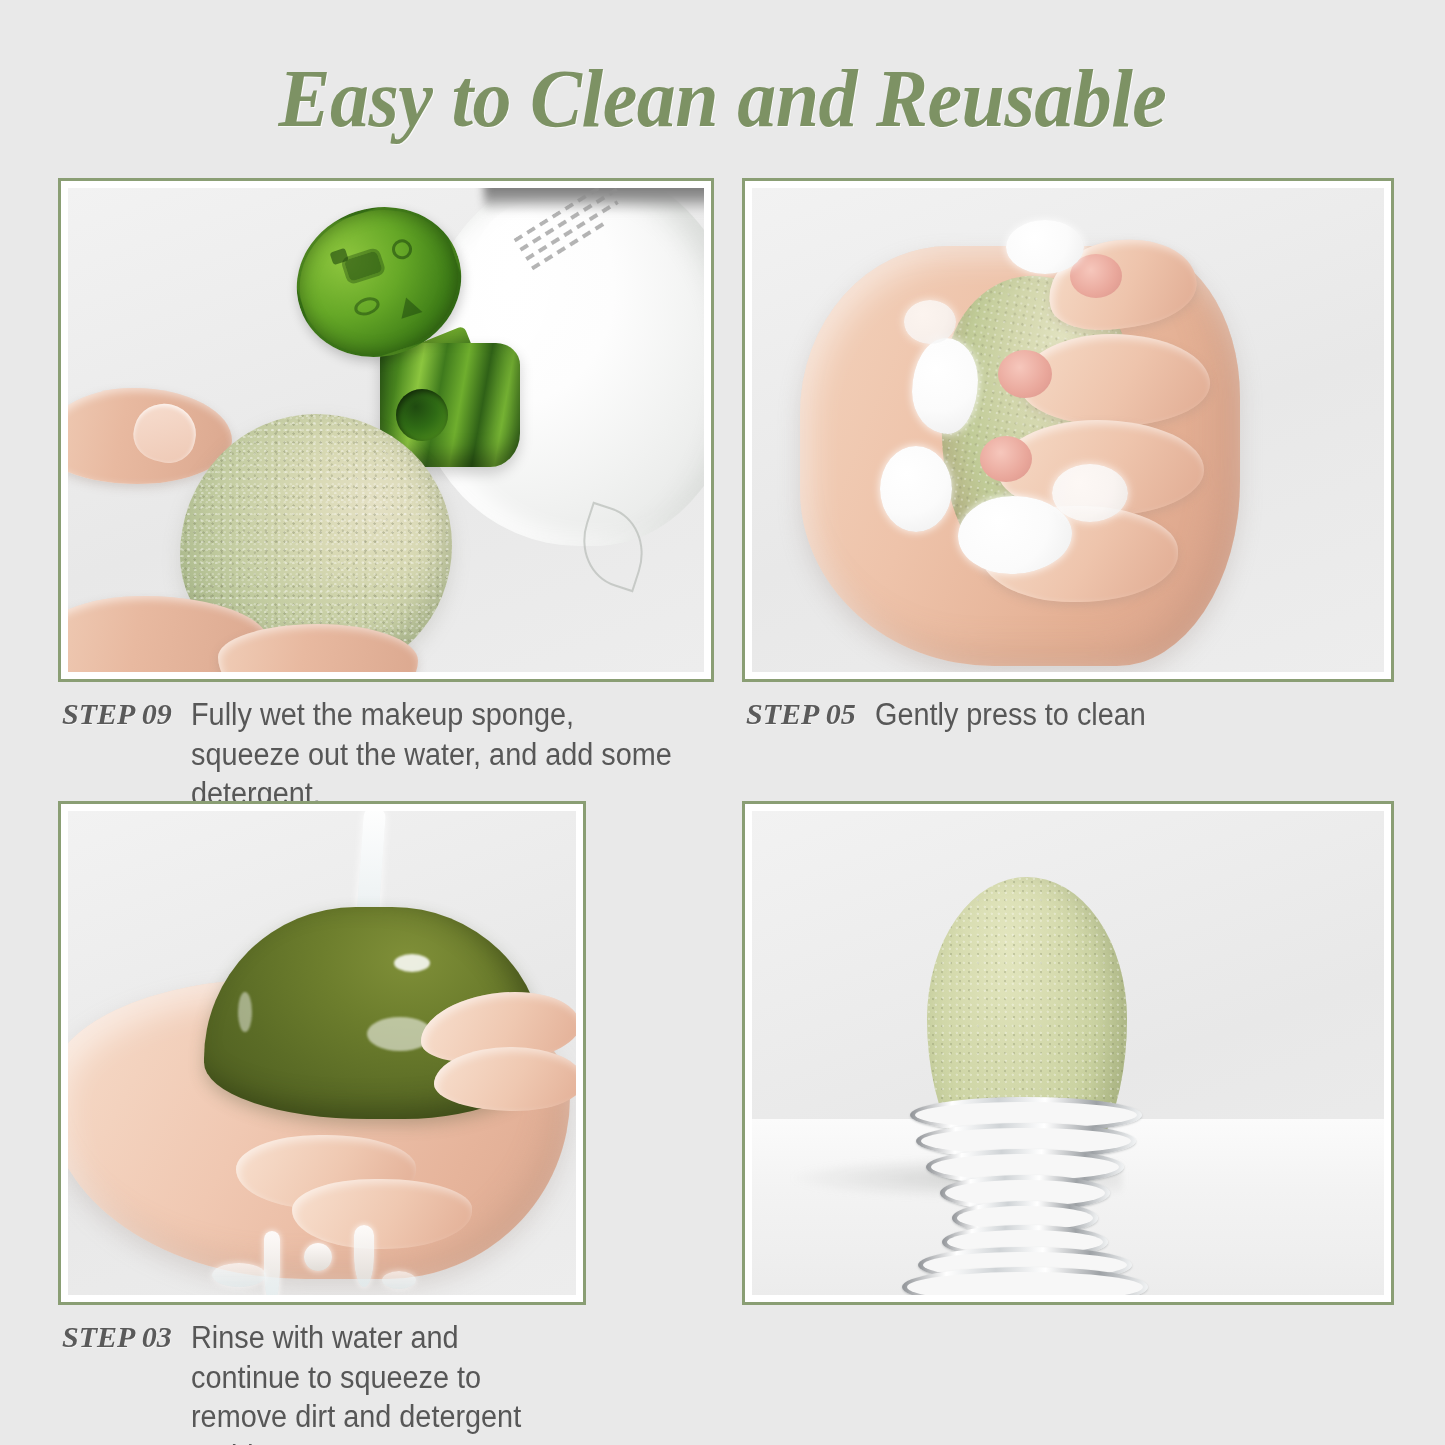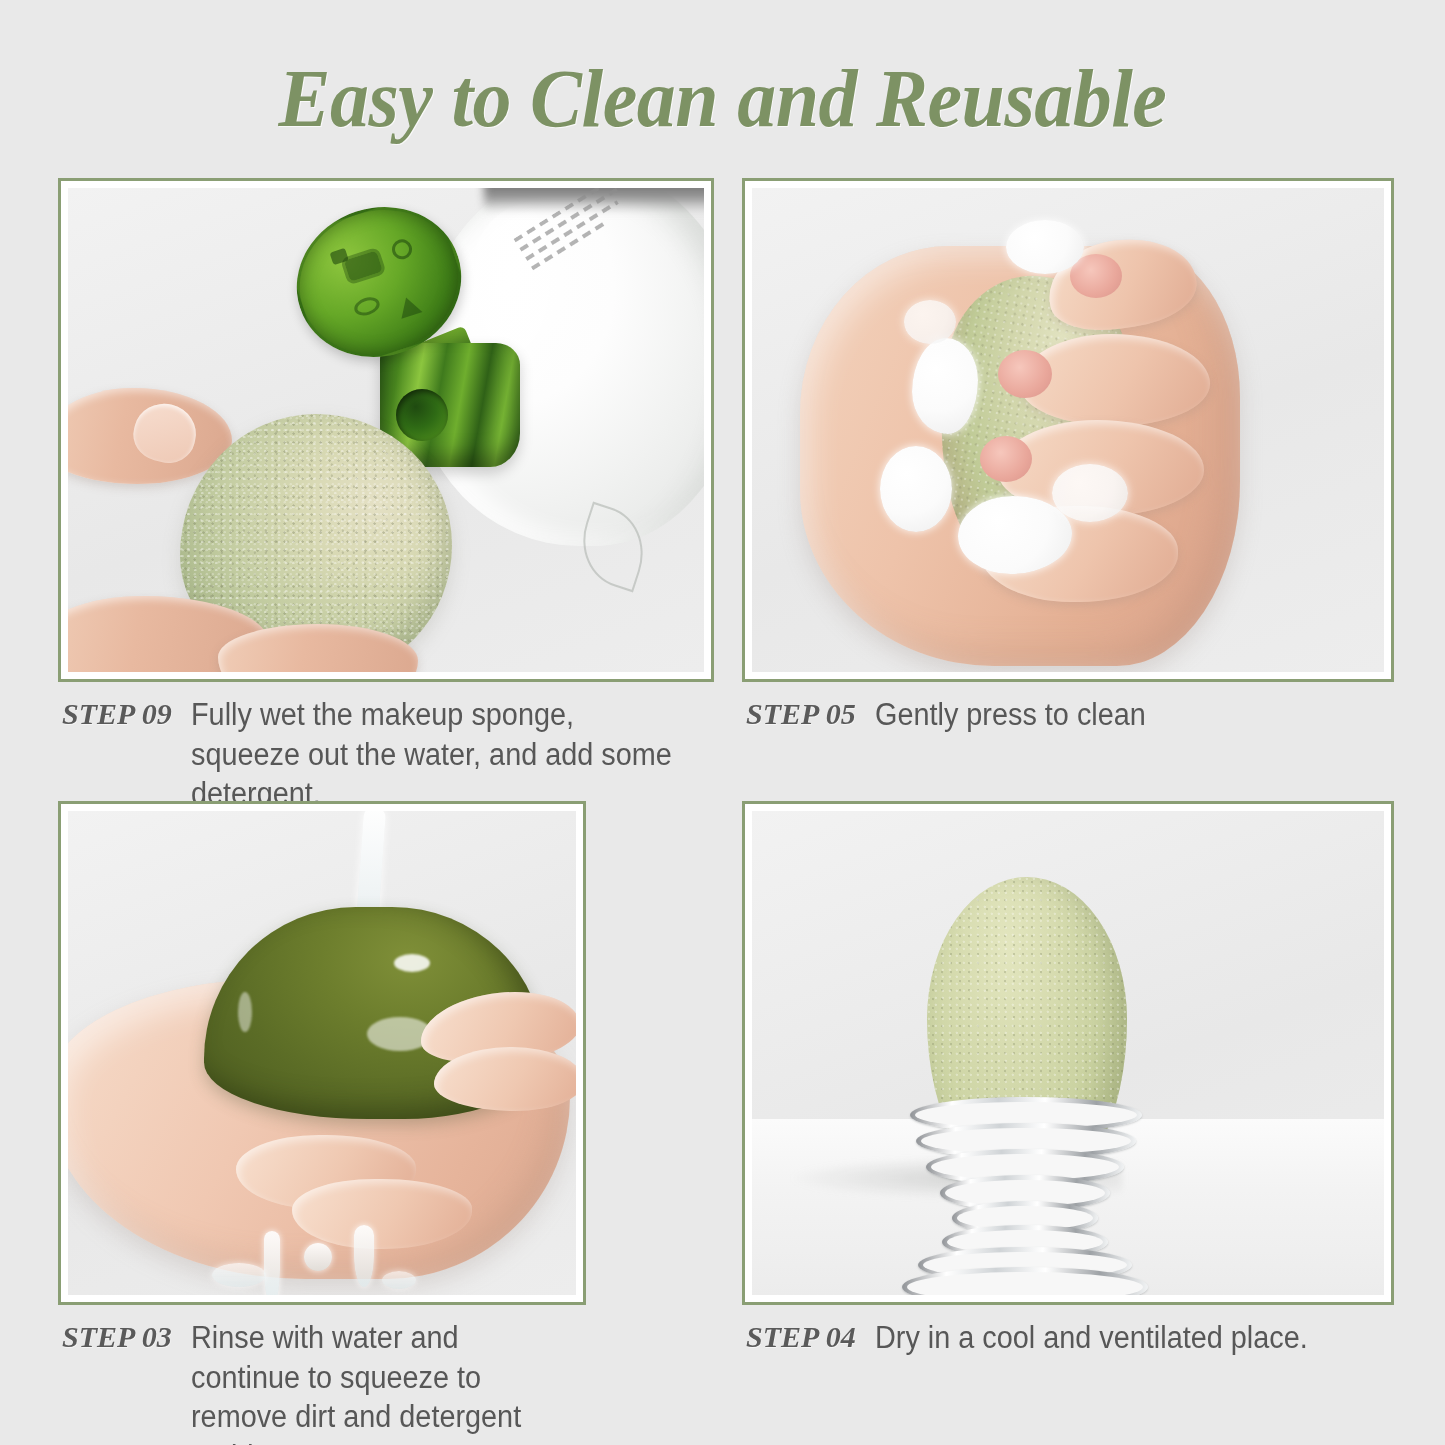--- a/index.html
+++ b/index.html
@@ -440,20 +440,16 @@
             <div class="p4-coil c-b"></div>
             <div class="p4-coil c-c"></div>
             <div class="p4-coil c-d"></div>
             <div class="p4-coil c-e"></div>
             <div class="p4-coil c-f"></div>
             <div class="p4-coil c-g"></div>
             <div class="p4-coil c-h"></div>
           </div>
         </div>
       </div>
-      <div class="caption">
-        <span class="step-label">STEP 04</span>
-        <span class="step-text">Dry in a cool and ventilated place.</span>
-      </div>
     </div>
 
   </div>
 </div>
 
 </body></html>

